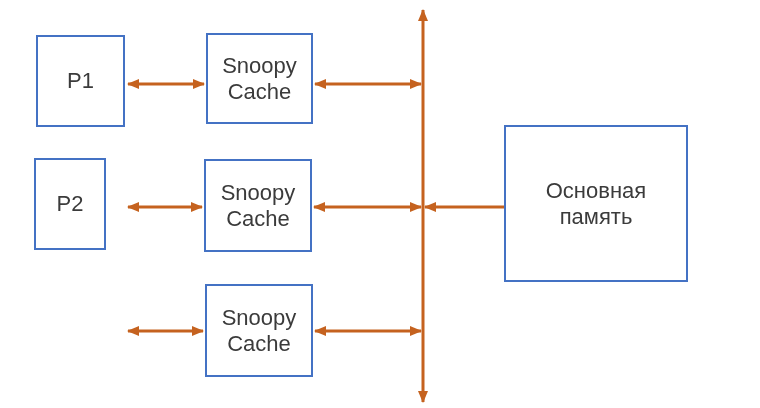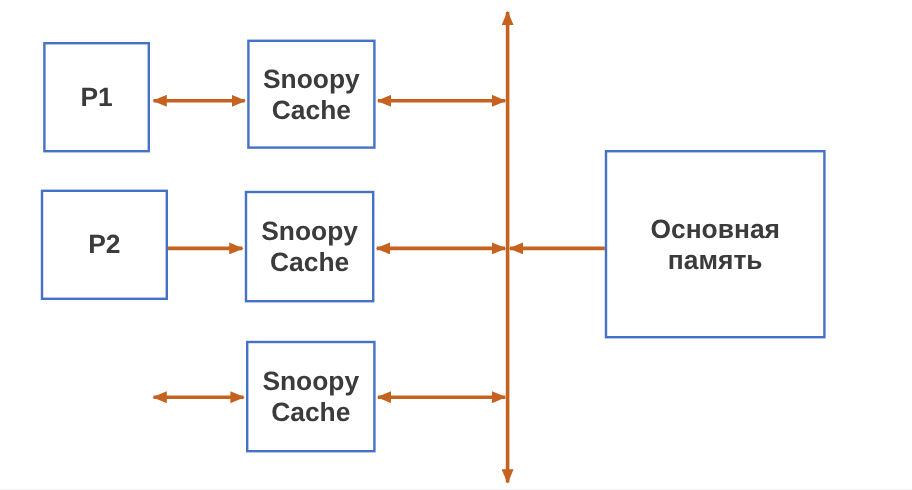--- a/index.html
+++ b/index.html
@@ -13,21 +13,20 @@
     padding: 0;
     background: #e9e9e9;
     font-family: "Liberation Sans", sans-serif;
   }
   .canvas {
     position: relative;
     width: 760px;
     height: 408px;
     background: var(--background);
     overflow: hidden;
-    font-weight: bold;
   }
   .box {
     position: absolute;
     box-sizing: border-box;
     background: var(--background);
     border: 2px solid var(--box-border);
     display: flex;
     align-items: center;
     justify-content: center;
     text-align: center;
@@ -74,21 +73,21 @@
     <line x1="315" y1="84" x2="421" y2="84" marker-start="url(#ah)" marker-end="url(#ah)"></line>
     <line x1="314" y1="207" x2="421" y2="207" marker-start="url(#ah)" marker-end="url(#ah)"></line>
     <line x1="315" y1="331" x2="421" y2="331" marker-start="url(#ah)" marker-end="url(#ah)"></line>
 
     <line x1="425" y1="207" x2="526" y2="207" marker-start="url(#ah)" marker-end="url(#ah)"></line>
   </svg>
 
   <div class="box" style="left:36px;top:35px;width:89px;height:92px">
     <span>P1</span>
   </div>
-  <div class="box" style="left:34px;top:158px;width:106px;height:92px">
+  <div class="box" style="left:34px;top:158px;width:72px;height:92px">
     <span>P2</span>
   </div>
 
   <div class="box" style="left:206px;top:33px;width:107px;height:91px">
     <span>Snoopy Cache</span>
   </div>
   <div class="box" style="left:204px;top:159px;width:108px;height:93px">
     <span>Snoopy Cache</span>
   </div>
   <div class="box" style="left:205px;top:284px;width:108px;height:93px">

